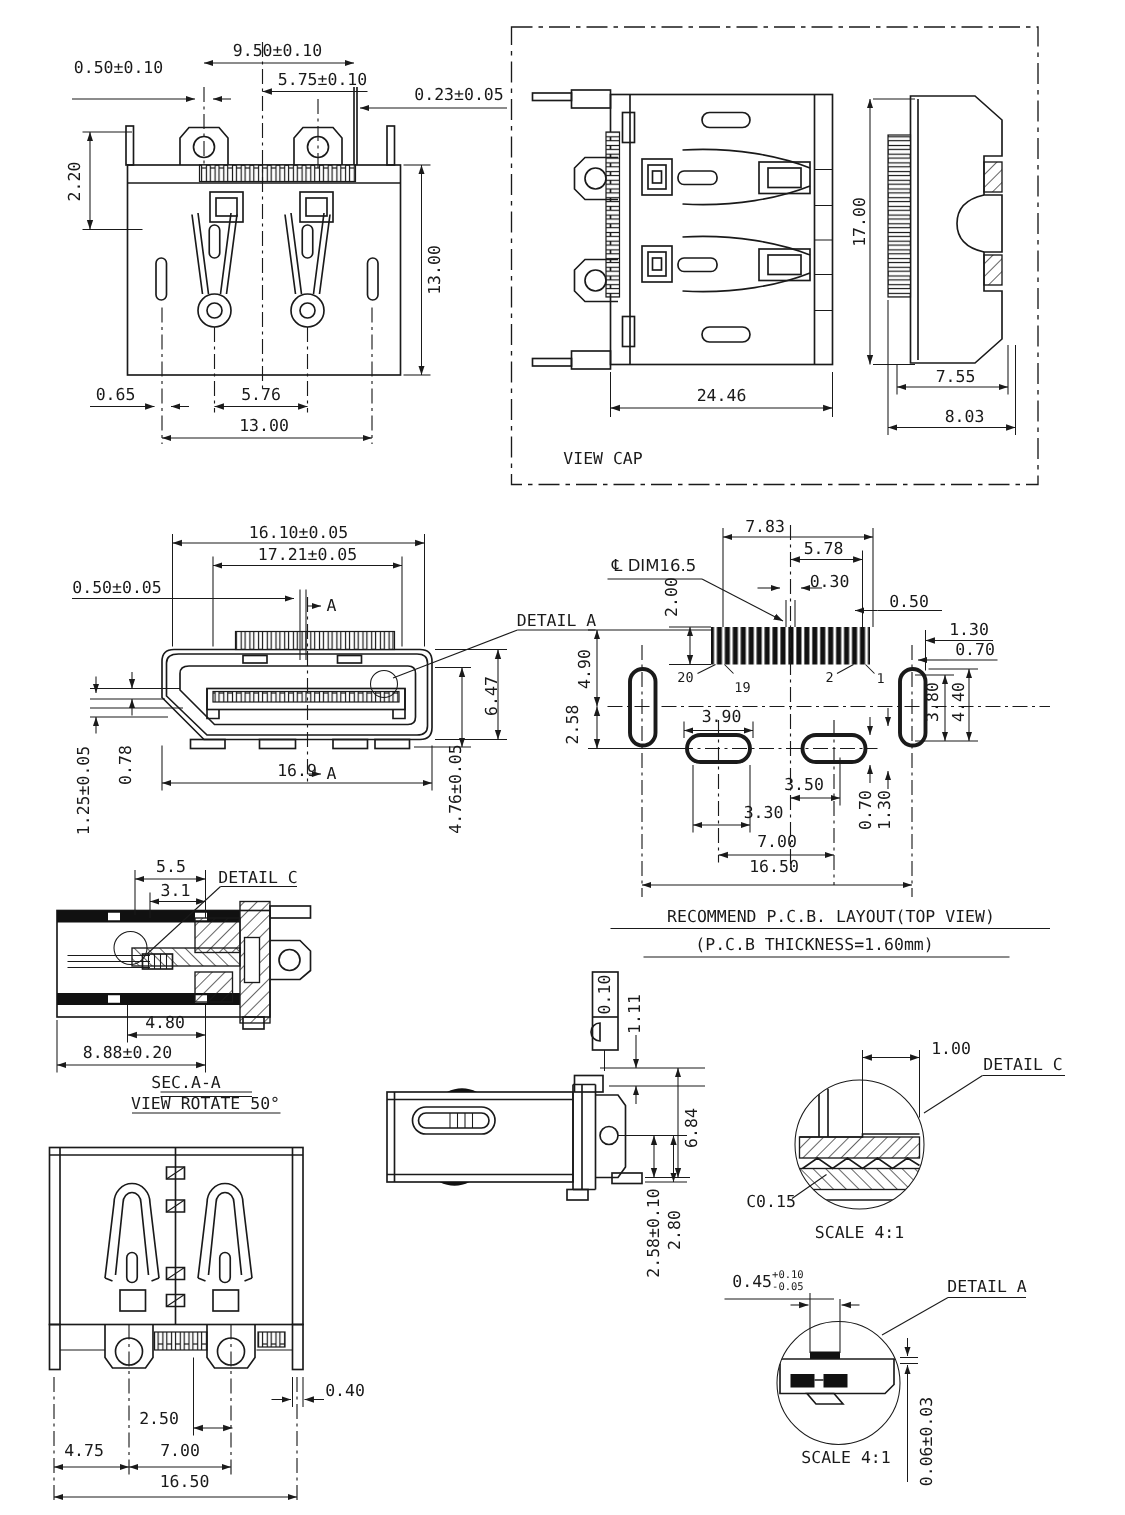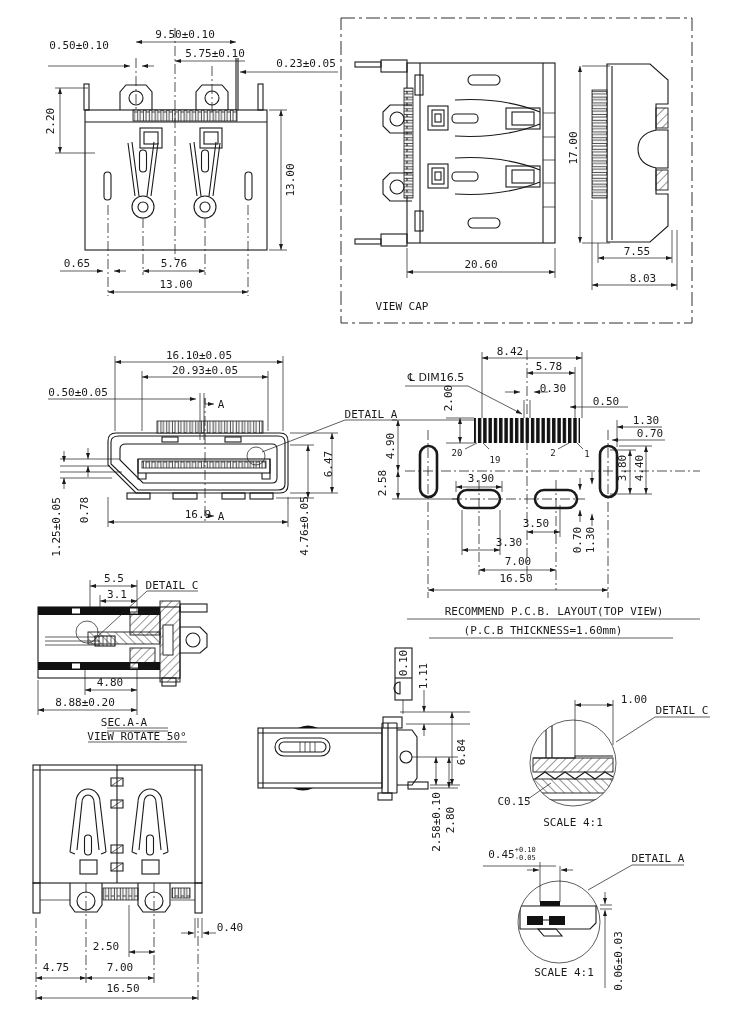--- a/index.html
+++ b/index.html
@@ -420,38 +420,38 @@
 <div class="lbl" style="left:79px;top:45px">0.50±0.10</div>
 <div class="lbl" style="left:215px;top:53px">5.75±0.10</div>
 <div class="lbl" style="left:306px;top:63px">0.23±0.05</div>
 <div class="lbl rot" style="left:50px;top:121px">2.20</div>
 <div class="lbl rot" style="left:290px;top:180px">13.00</div>
 <div class="lbl" style="left:77px;top:263px">0.65</div>
 <div class="lbl" style="left:174px;top:263px">5.76</div>
 <div class="lbl" style="left:176px;top:284px">13.00</div>
 
 <div class="lbl" style="left:402px;top:306px">VIEW CAP</div>
-<div class="lbl" style="left:481px;top:264px">20.60</div>
+<div class="lbl" style="left:481px;top:264px">24.46</div>
 <div class="lbl rot" style="left:573px;top:148px">17.00</div>
 <div class="lbl" style="left:637px;top:251px">7.55</div>
 <div class="lbl" style="left:643px;top:278px">8.03</div>
 
 <div class="lbl" style="left:199px;top:355px">16.10±0.05</div>
-<div class="lbl" style="left:205px;top:370px">20.93±0.05</div>
+<div class="lbl" style="left:205px;top:370px">17.21±0.05</div>
 <div class="lbl" style="left:78px;top:392px">0.50±0.05</div>
 <div class="lbl" style="left:221px;top:404px">A</div>
 <div class="lbl" style="left:221px;top:516px">A</div>
 <div class="lbl" style="left:371px;top:414px">DETAIL A</div>
 <div class="lbl rot" style="left:328px;top:464px">6.47</div>
 <div class="lbl" style="left:198px;top:514px">16.9</div>
 <div class="lbl rot" style="left:84px;top:510px">0.78</div>
 <div class="lbl rot" style="left:56px;top:527px">1.25±0.05</div>
 <div class="lbl rot" style="left:304px;top:526px">4.76±0.05</div>
 
-<div class="lbl" style="left:510px;top:351px">8.42</div>
+<div class="lbl" style="left:510px;top:351px">7.83</div>
 <div class="lbl" style="left:549px;top:366px">5.78</div>
 <div class="lbl" style="left:553px;top:388px">0.30</div>
 <div class="lbl" style="left:606px;top:401px">0.50</div>
 <div class="lbl clsym" style="left:436px;top:377px">℄ DIM16.5</div>
 <div class="lbl rot" style="left:448px;top:398px">2.00</div>
 <div class="lbl" style="left:646px;top:420px">1.30</div>
 <div class="lbl" style="left:650px;top:433px">0.70</div>
 <div class="lbl sm" style="left:457px;top:453px">20</div>
 <div class="lbl sm" style="left:495px;top:460px">19</div>
 <div class="lbl sm" style="left:553px;top:453px">2</div>

